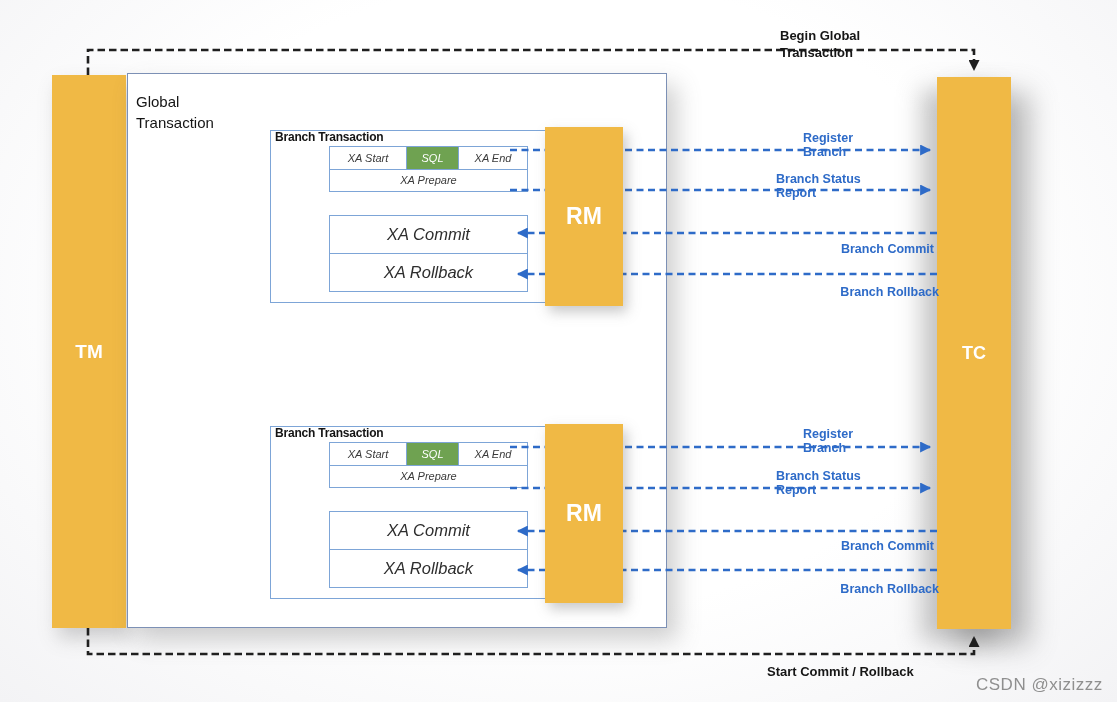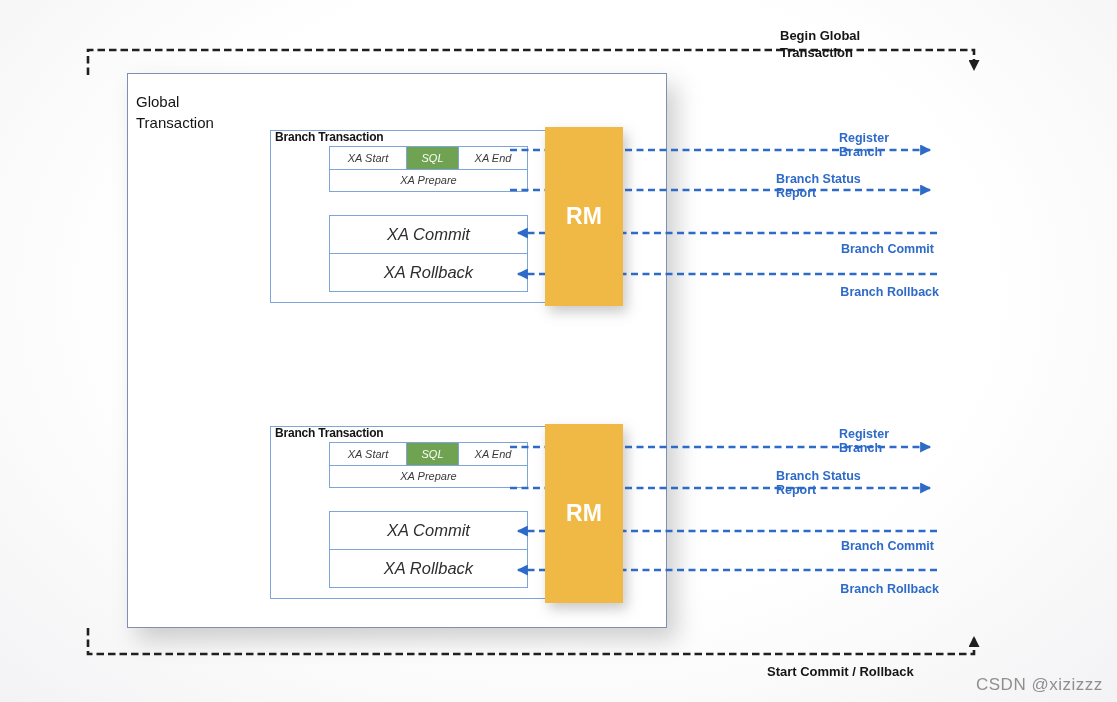--- a/index.html
+++ b/index.html
@@ -54,40 +54,46 @@
     font-size:23px;z-index:7;box-shadow:4px 6px 12px rgba(100,100,100,.35);}
   .b1 .rm-bar{top:127px;}
   .b2 .rm-bar{top:424px;}
   
   .connectors{position:absolute;left:0;top:0;z-index:6;pointer-events:none;}
   .blue-dash{stroke:#2E6BC8;stroke-width:2.6;fill:none;stroke-dasharray:7 4.5;}
   .black-dash{stroke:#1f1f1f;stroke-width:2.6;fill:none;stroke-dasharray:7.5 4;}
   
   .flow-label{position:absolute;color:#2E6BC8;font-weight:bold;font-size:12.5px;
     line-height:14px;white-space:pre-line;z-index:8;}
-  .lbl-register{left:803px;width:120px;text-align:left;margin-left:36px;}
+  .lbl-register{left:803px;width:120px;text-align:left;}
   .b1-register{top:131px;}  .b2-register{top:427px;}
   .lbl-status{left:776px;width:130px;text-align:left;}
   .b1-status{top:172px;}    .b2-status{top:469px;}
   .lbl-commit{right:183px;text-align:right;}
   .b1-commit{top:242px;}    .b2-commit{top:539px;}
   .lbl-rollback{right:178px;text-align:right;margin-left:12px;}
   .b1-rollback{top:285px;}  .b2-rollback{top:582px;}
   .black-label{position:absolute;color:#161616;font-weight:bold;font-size:13px;
     line-height:17px;white-space:pre-line;z-index:8;}
   .lbl-begin{left:780px;top:27px;}
   .lbl-finish{left:767px;top:663px;}
   .watermark{position:absolute;left:976px;top:675px;font-size:17px;color:#8f8f8f;
     letter-spacing:.5px;z-index:9;}
 </style>
 </head>
 <body>
 
 <div class="canvas">
 
+  <div class="bar tm-bar">
+    <span>TM</span>
+  </div>
+  <div class="bar tc-bar">
+    <span>TC</span>
+  </div>
 
   <div class="global-box"></div>
   <div class="global-title">Global
 Transaction</div>
 
   <div class="b1">
     <div class="branch-box"></div>
     <div class="branch-title">Branch Transaction</div>
     <div class="step-row row-start-end" style="top:146px;">
       <div class="cell cell-xa-start">XA Start</div>

